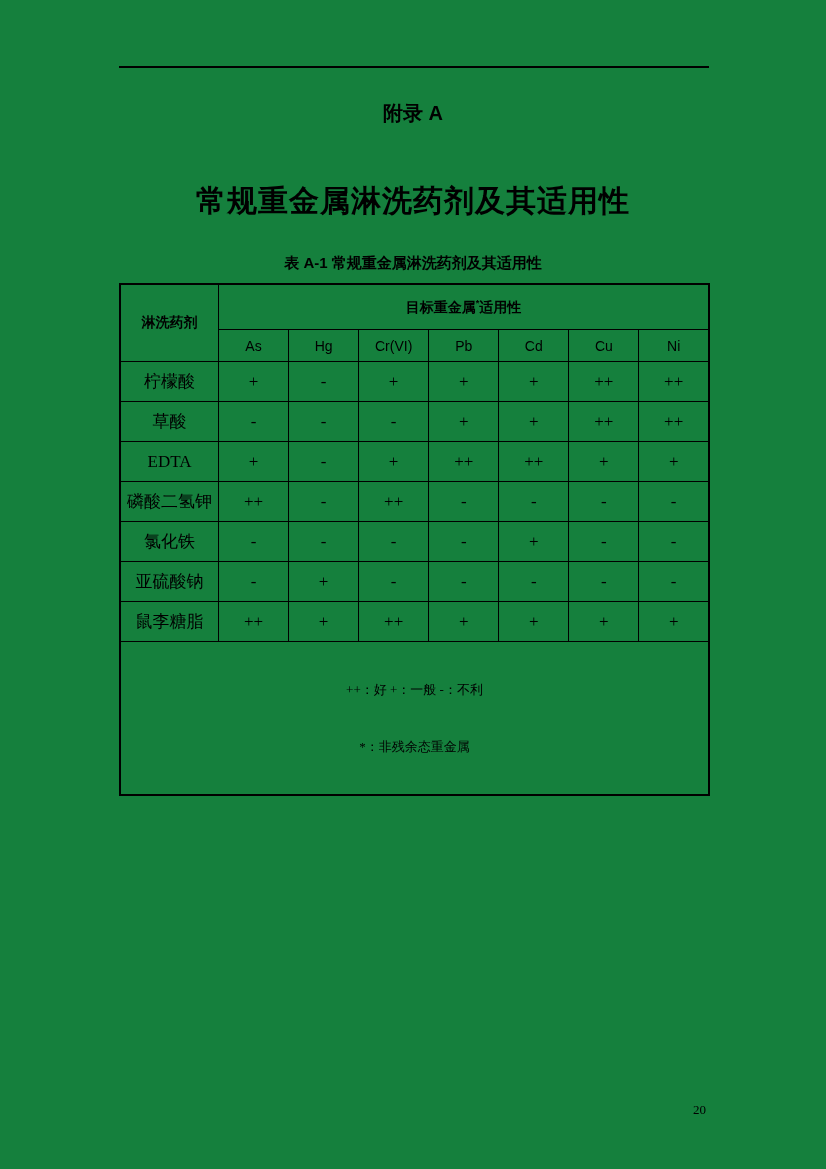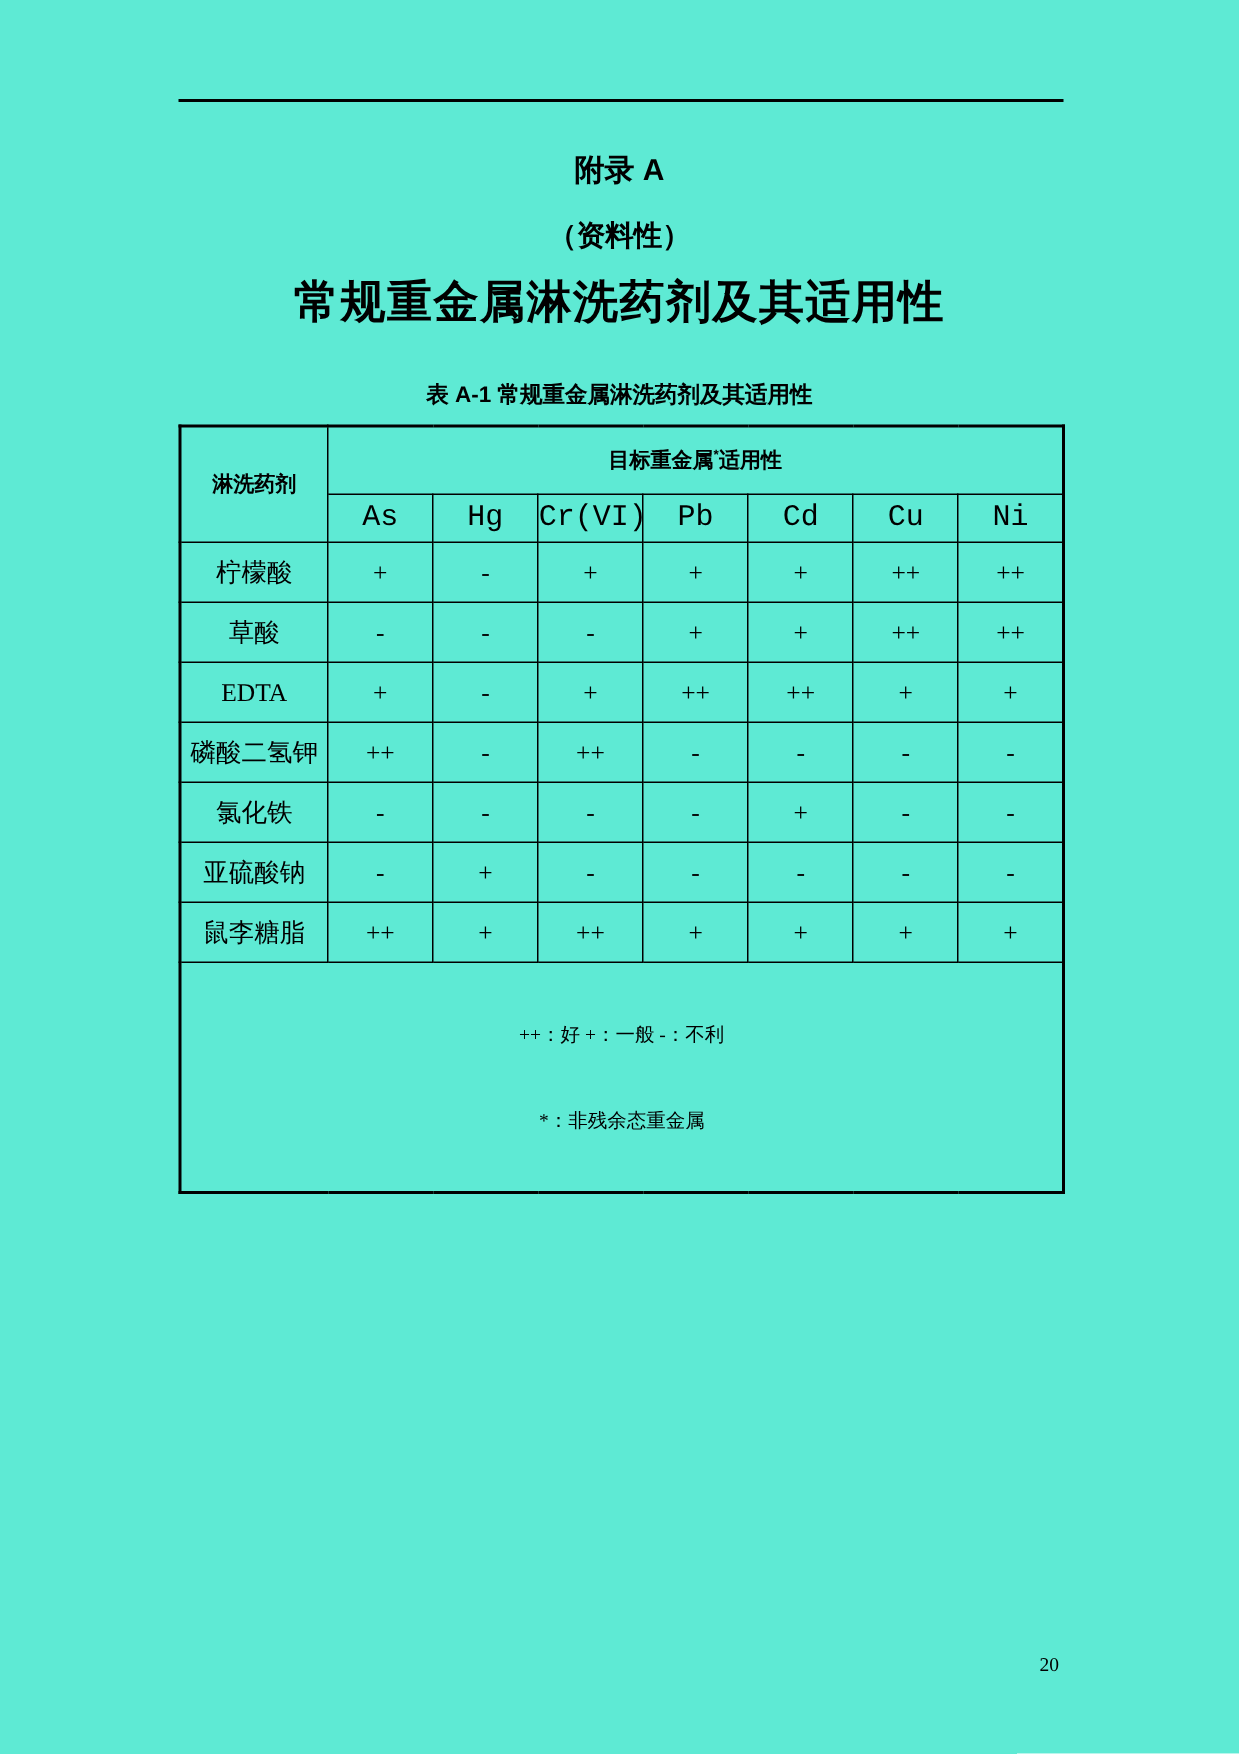--- a/index.html
+++ b/index.html
@@ -1,20 +1,20 @@
 <!DOCTYPE html>
 <html><head>
 <meta charset="utf-8">
 <style>
   html, body { margin: 0; padding: 0; background: #ffffff; }
   .page {
     position: relative;
     width: 826px;
     height: 1169px;
-    background: #5eead4;
+    background: #15803d;
     color: #000000;
     font-family: "Liberation Serif", "DejaVu Serif", serif;
     overflow: hidden;
   }
   .rule {
     position: absolute;
     left: 119px;
     top: 66px;
     width: 590px;
     height: 0;
@@ -58,22 +58,22 @@
   th.group-h {
     height: 44px;
     font-family: "Liberation Sans", "DejaVu Sans", sans-serif;
     font-size: 14px;
     font-weight: bold;
     margin-left: 40px;
   }
   th.group-h sup { font-size: 9px; vertical-align: super; }
   th.metal {
     height: 31px;
-    font-family: Liberation Mono, monospace;
-    font-size: 20px;
+    font-family: Liberation Sans, sans-serif;
+    font-size: 14px;
     font-weight: normal;
   }
   table.tbl tbody td {
     height: 39px;
     font-size: 17px;
     font-family: "Liberation Serif", "DejaVu Serif", serif;
   }
   td.notes {
     height: 44px;
     text-align: left;
@@ -92,21 +92,20 @@
   }
 </style>
 </head>
 <body>
 
 <div class="page">
 
   <div class="rule"></div>
 
   <div class="h-appendix">附录 A</div>
-  <div class="h-type">（资料性）</div>
   <div class="h-main">常规重金属淋洗药剂及其适用性</div>
 
   <div class="caption">表 A-1 常规重金属淋洗药剂及其适用性</div>
 
   <table class="tbl">
     <thead>
       <tr>
         <th class="agent-h" rowspan="2">淋洗药剂</th>
         <th class="group-h" colspan="7"><span>目标重金属</span><sup>*</sup><span>适用性</span></th>
       </tr>

